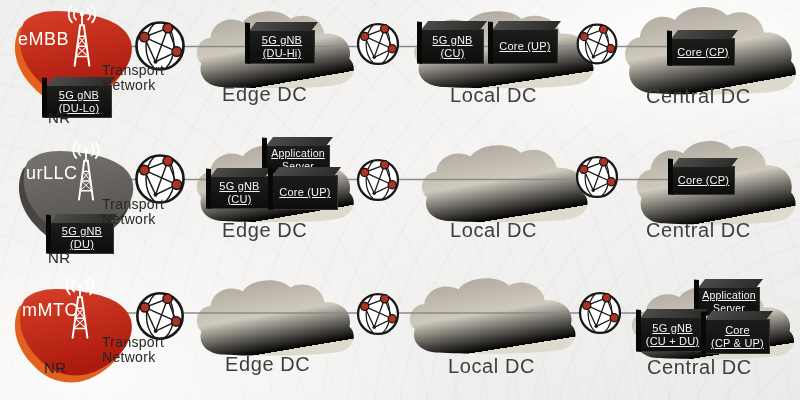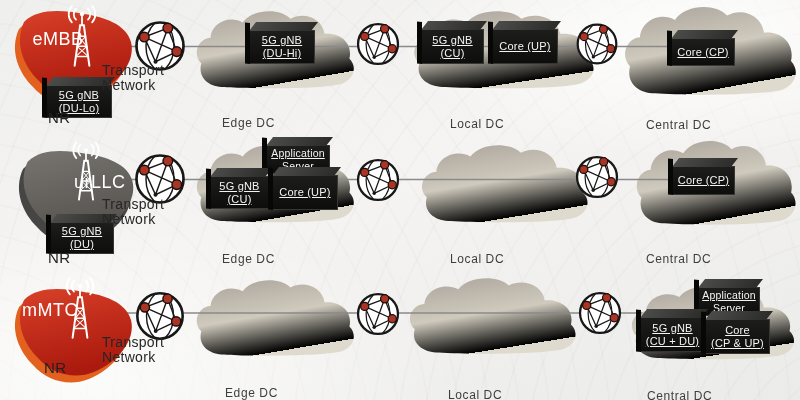--- a/index.html
+++ b/index.html
@@ -7,21 +7,21 @@
   .stage{position:relative;width:800px;height:400px;
     background:
       radial-gradient(ellipse 420px 170px at 86% 10%, rgba(255,255,255,.9), rgba(255,255,255,0) 70%),
       radial-gradient(ellipse 520px 230px at 12% 96%, rgba(255,255,255,.75), rgba(255,255,255,0) 70%),
       repeating-radial-gradient(circle at 108% 118%, rgba(180,180,176,.07) 0 2px, rgba(255,255,255,0) 2px 26px),
       repeating-radial-gradient(circle at -6% 118%, rgba(180,180,176,.06) 0 2px, rgba(255,255,255,0) 2px 30px),
       linear-gradient(160deg,#efefee 0%,#f5f4f2 45%,#ebebe9 100%);
   }
   svg.base{position:absolute;left:0;top:0;z-index:1;}
   .lbl{position:absolute;z-index:4;text-align:left;color:#3d3d3d;}
-  .dc-label{font-size:12px;letter-spacing:.6px;color:#3e3e3e;margin-top:33px;}
+  .dc-label{font-size:20px;letter-spacing:.6px;color:#3e3e3e;}
   .tn-label{font-size:14px;line-height:1.1;color:#262626;white-space:pre-line;letter-spacing:.3px;}
   .nr-label{font-size:15px;color:#222;letter-spacing:.5px;}
   .slice-label{font-size:18px;color:#fff;letter-spacing:.5px;text-align:left;font-weight:500;}
   .box{position:absolute;z-index:3;background:linear-gradient(#1d1d1c,#0d0d0c);color:#f4f4f2;
     display:flex;align-items:center;justify-content:center;text-align:center;
     font-size:11px;line-height:1.15;white-space:pre-line;letter-spacing:.2px;
     border:1px solid #363634;text-decoration:underline;}
   .box::before{content:"";position:absolute;left:-1px;right:3px;top:-9px;height:9px;z-index:-1;
     background:linear-gradient(90deg,#4b4b49,#2c2c2a);
     transform:skewX(-38deg);transform-origin:left bottom;}
@@ -126,37 +126,37 @@
     <use href="#net" transform="translate(378,44) scale(0.95)"></use>
     <use href="#net" transform="translate(597,44) scale(0.92)"></use>
     <use href="#net" transform="translate(160,179) scale(1.12)"></use>
     <use href="#net" transform="translate(378,180) scale(0.95)"></use>
     <use href="#net" transform="translate(597,177) scale(0.95)"></use>
     <use href="#net" transform="translate(160,316) scale(1.08)"></use>
     <use href="#net" transform="translate(378,314) scale(0.95)"></use>
     <use href="#net" transform="translate(600,313) scale(0.95)"></use>
   </svg>
 
-  <div class="lbl slice-label" style="left:18px;top:29px;width:80px;text-align:center;">eMBB</div>
+  <div class="lbl slice-label" style="left:18px;top:29px;width:80px;">eMBB</div>
   <div class="box" style="left:46px;top:85px;width:64px;height:31px;">5G gNB
 (DU-Lo)</div>
   <div class="lbl nr-label" style="left:48px;top:109px;width:60px;">NR</div>
   <div class="lbl tn-label" style="left:102px;top:63px;width:110px;">Transport
 Network</div>
   <div class="box" style="left:249px;top:30px;width:64px;height:32px;">5G gNB
 (DU-Hi)</div>
   <div class="lbl dc-label" style="left:222px;top:83px;width:110px;">Edge DC</div>
   <div class="box" style="left:421px;top:29px;width:61px;height:33px;">5G gNB
 (CU)</div>
   <div class="box" style="left:492px;top:29px;width:64px;height:33px;">Core (UP)</div>
   <div class="lbl dc-label" style="left:450px;top:84px;width:110px;">Local DC</div>
   <div class="box" style="left:671px;top:38px;width:62px;height:26px;">Core (CP)</div>
   <div class="lbl dc-label" style="left:646px;top:85px;width:110px;">Central DC</div>
 
-  <div class="lbl slice-label" style="left:26px;top:172px;width:80px;margin-left:48px;">urLLC</div>
+  <div class="lbl slice-label" style="left:26px;top:163px;width:80px;">urLLC</div>
   <div class="box" style="left:50px;top:222px;width:62px;height:30px;">5G gNB
 (DU)</div>
   <div class="lbl nr-label" style="left:48px;top:249px;width:60px;">NR</div>
   <div class="lbl tn-label" style="left:102px;top:197px;width:110px;">Transport
 Network</div>
   <div class="box" style="left:266px;top:145px;width:62px;height:27px;font-size:10.5px;">Application
 Server</div>
   <div class="box z4" style="left:210px;top:176px;width:57px;height:31px;">5G gNB
 (CU)</div>
   <div class="box z4" style="left:272px;top:175px;width:64px;height:33px;">Core (UP)</div>

